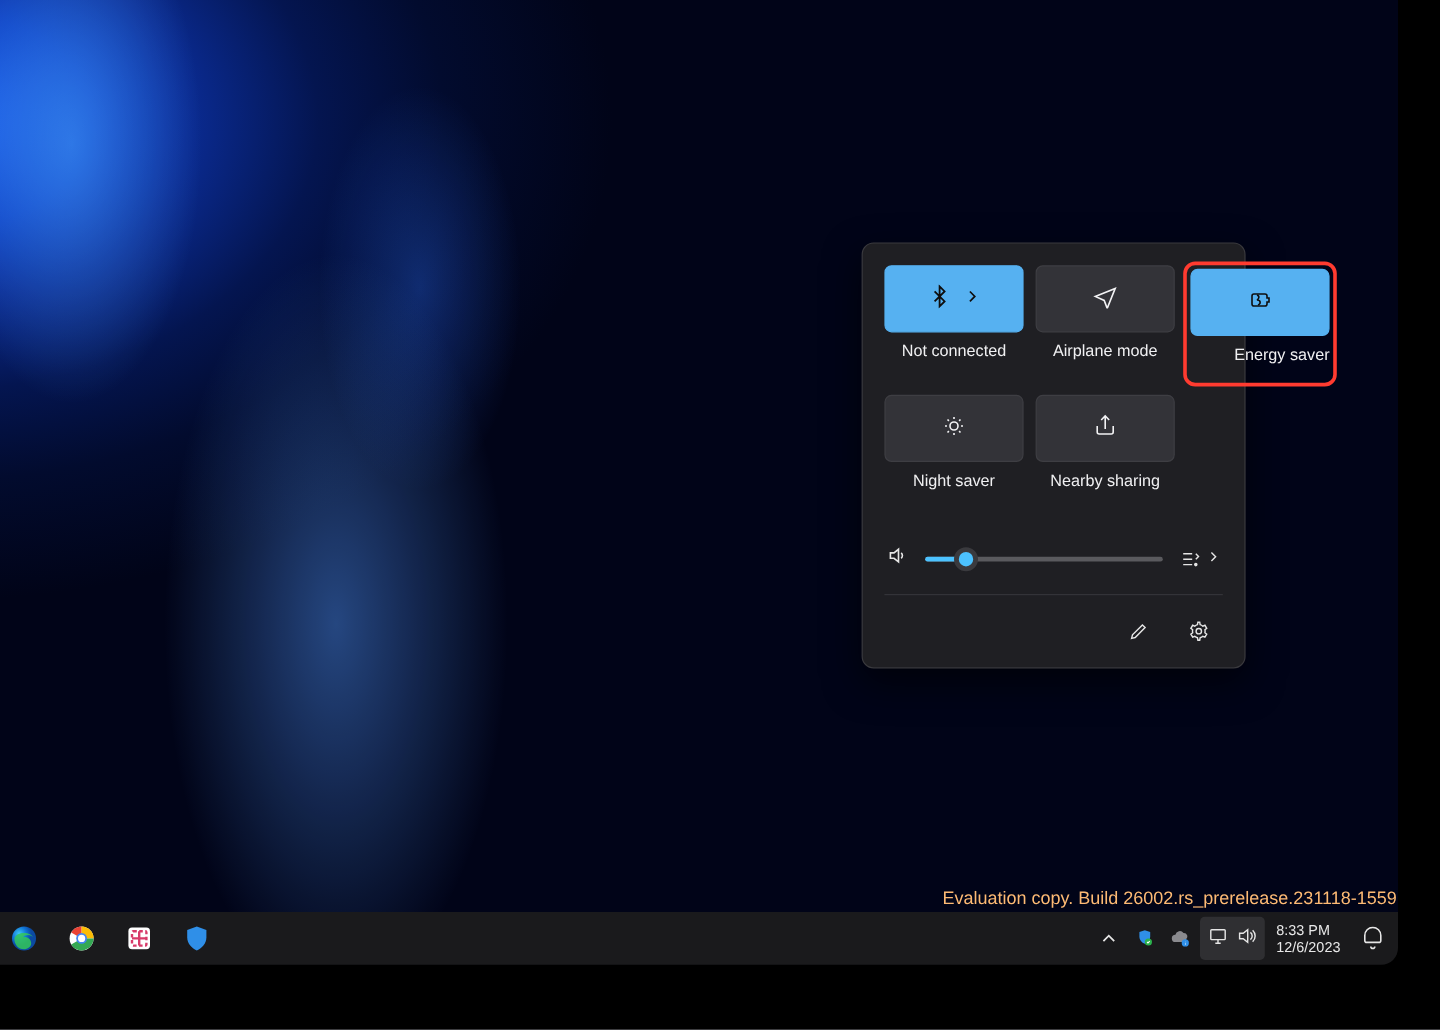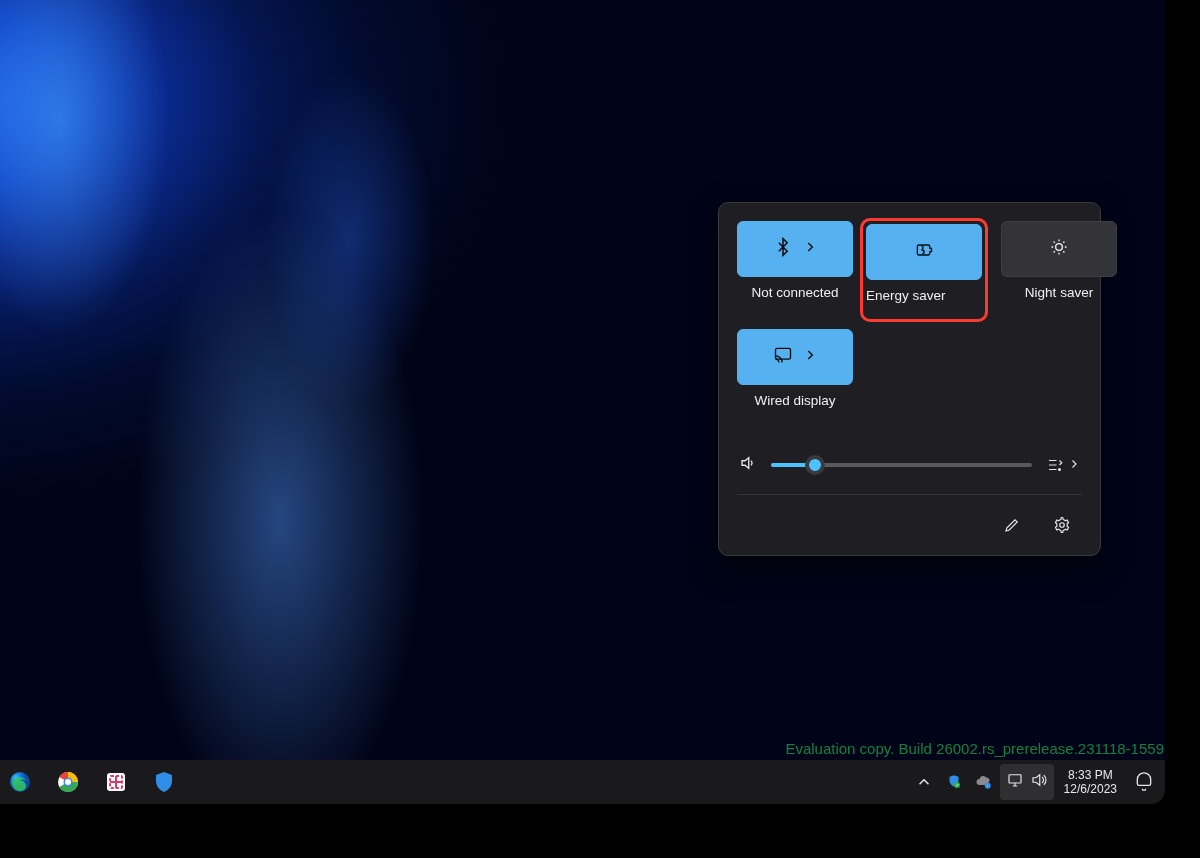--- a/index.html
+++ b/index.html
@@ -20,44 +20,44 @@
       radial-gradient(ellipse 180px 360px at 60px 120px, rgba(60,130,255,0.55) 0%, rgba(60,130,255,0) 60%),
       radial-gradient(ellipse 260px 560px at 280px 520px, rgba(80,150,255,0.45) 0%, rgba(80,150,255,0) 55%),
       radial-gradient(ellipse 140px 280px at 350px 240px, rgba(40,100,240,0.35) 0%, rgba(40,100,240,0) 60%);
     mix-blend-mode: screen;
   }
 
   
 
   
   .watermark {
-    position: absolute; right: 36px; top: 740px; color: #15803d;
+    position: absolute; right: 36px; top: 740px; color: #fdba74;
     font-size: 15px; white-space: nowrap;
   }
 
   
   .taskbar {
     position: absolute; left: 0; top: 760px; width: 1165px; height: 44px;
     background: #1a1a1c; display: flex; align-items: center;
     border-radius: 0 0 14px 0;
   }
   .taskbar-left { display: flex; align-items: center; gap: 8px; padding-left: 0px; }
   .tb-icon { width: 40px; height: 40px; display: flex; align-items: center; justify-content: center; border-radius: 4px; }
   .tb-icon svg { width: 24px; height: 24px; }
   .taskbar-right { margin-left: auto; display: flex; align-items: center; gap: 2px; padding-right: 4px; }
   .tray-icon { width: 28px; height: 40px; display:flex; align-items:center; justify-content:center; color:#e5e5e5; }
   .tray-icon svg { width:18px; height:18px; }
   .sys-group { display:flex; align-items:center; background:#2f2f32; border-radius:4px; padding:0 6px; height:36px; gap:6px;}
-  .clock { color:#e8e8e8; font-size:12px; text-align:center; line-height:14px; padding: 0 8px;}
+  .clock { color:#e8e8e8; font-size:12px; text-align:left; line-height:14px; padding: 0 8px;}
   .notif { width:34px; display:flex; align-items:center; justify-content:center; color:#e5e5e5;}
 
   
   .flyout {
     position: absolute; left: 718px; top: 202px;
-    width: 383px; background: #1f1f23; border: 1px solid #3a3a3e;
+    width: 320px; background: #1f1f23; border: 1px solid #3a3a3e;
     border-radius: 10px; padding: 18px 18px 12px;
     color: #e8e8ea; box-shadow: 0 12px 30px rgba(0,0,0,0.6);
   }
   .grid { display: grid; grid-template-columns: repeat(3, 1fr); gap: 10px 10px; }
   .tile-wrap { display:flex; flex-direction:column; align-items:center; gap:8px; }
   .tile {
     width: 116px; height: 56px; border-radius: 6px;
     background: #333338; border:1px solid #3e3e43;
     display:flex; align-items:center; justify-content:center; gap:16px;
     color:#f2f2f4;
@@ -96,21 +96,21 @@
   .bottom-row {
     display:flex; justify-content:flex-end; gap:10px; border-top:1px solid #333338; padding-top:12px; margin-top:4px;
   }
   .bottom-row .fly-btn {
     width:40px;height:36px; display:flex;align-items:center;justify-content:center;
     border-radius:6px; color:#e5e5e5;
   }
   .bottom-row .fly-btn svg{width:18px;height:18px;}
 
   
-  .tile-wrap.hl .highlight-ring { display:flex; flex-direction:column; align-items:flex-start; gap:8px; padding-bottom:4px;}
+  .tile-wrap.hl .highlight-ring { display:flex; flex-direction:column; align-items:flex-end; gap:8px; padding-bottom:4px;}
 </style>
 </head>
 <body>
 
 <div class="desktop"></div>
 
 <div class="watermark">Evaluation copy. Build 26002.rs_prerelease.231118-1559</div>
 
 <div class="flyout">
   <div class="grid">
@@ -124,20 +124,30 @@
         </span>
         <span class="chev">
           <svg viewBox="0 0 24 24" fill="none" stroke="currentColor" stroke-width="2.4">
               <path d="M9 5l7 7-7 7"></path>
             </svg>
         </span>
       </div>
       <div class="tile-label">Not connected</div>
     </div>
 
+    <div class="tile-wrap">
+      <div class="tile">
+        <span>
+          <svg viewBox="0 0 24 24" fill="none" stroke="currentColor" stroke-width="1.6">
+              <path d="M2 12l20-8-8 20-3-8-9-4z"></path>
+            </svg>
+        </span>
+      </div>
+      <div class="tile-label">Airplane mode</div>
+    </div>
 
     <div class="tile-wrap hl">
       <div class="highlight-ring">
         <div class="tile active">
           <span>
             <svg viewBox="0 0 24 24" fill="none" stroke="currentColor" stroke-width="1.6">
                 <path d="M4 8c0-1 1-2 2-2h11c1 0 2 1 2 2v2h2v4h-2v2c0 1-1 2-2 2H6c-1 0-2-1-2-2V8z"></path>
                 <path d="M9 7c3 1 2 4 0 5 4 0 4 4 1 5"></path>
               </svg>
           </span>
@@ -152,37 +162,32 @@
           <svg viewBox="0 0 24 24" fill="none" stroke="currentColor" stroke-width="1.6">
               <circle cx="12" cy="12" r="4"></circle>
               <path d="M12 3v2M12 19v2M3 12h2M19 12h2M5.5 5.5l1.4 1.4M17.1 17.1l1.4 1.4M5.5 18.5l1.4-1.4M17.1 6.9l1.4-1.4"></path>
             </svg>
         </span>
       </div>
       <div class="tile-label">Night saver</div>
     </div>
 
 
-
     <div class="tile-wrap">
-      <div class="tile active">
+      <div class="tile">
         <span>
           <svg viewBox="0 0 24 24" fill="none" stroke="currentColor" stroke-width="1.6">
-              <rect x="3" y="4" width="18" height="13" rx="2"></rect>
-              <path d="M3 17a4 4 0 014 4M3 13a8 8 0 018 8M3 21h.01"></path>
-            </svg>
-        </span>
-        <span class="chev">
-          <svg viewBox="0 0 24 24" fill="none" stroke="currentColor" stroke-width="2.4">
-              <path d="M9 5l7 7-7 7"></path>
-            </svg>
-        </span>
-      </div>
-      <div class="tile-label">Wired display</div>
-    </div>
+              <path d="M4 12v6a2 2 0 002 2h12a2 2 0 002-2v-6"></path>
+              <path d="M16 6l-4-4-4 4M12 2v13"></path>
+            </svg>
+        </span>
+      </div>
+      <div class="tile-label">Nearby sharing</div>
+    </div>
+
 
 
   </div>
 
   <div class="volume-row">
     <span class="vol-icon">
       <svg viewBox="0 0 24 24" fill="none" stroke="currentColor" stroke-width="1.8">
           <path d="M4 9h4l5-4v14l-5-4H4z"></path>
           <path d="M16 9a4 4 0 010 6"></path>
         </svg>

